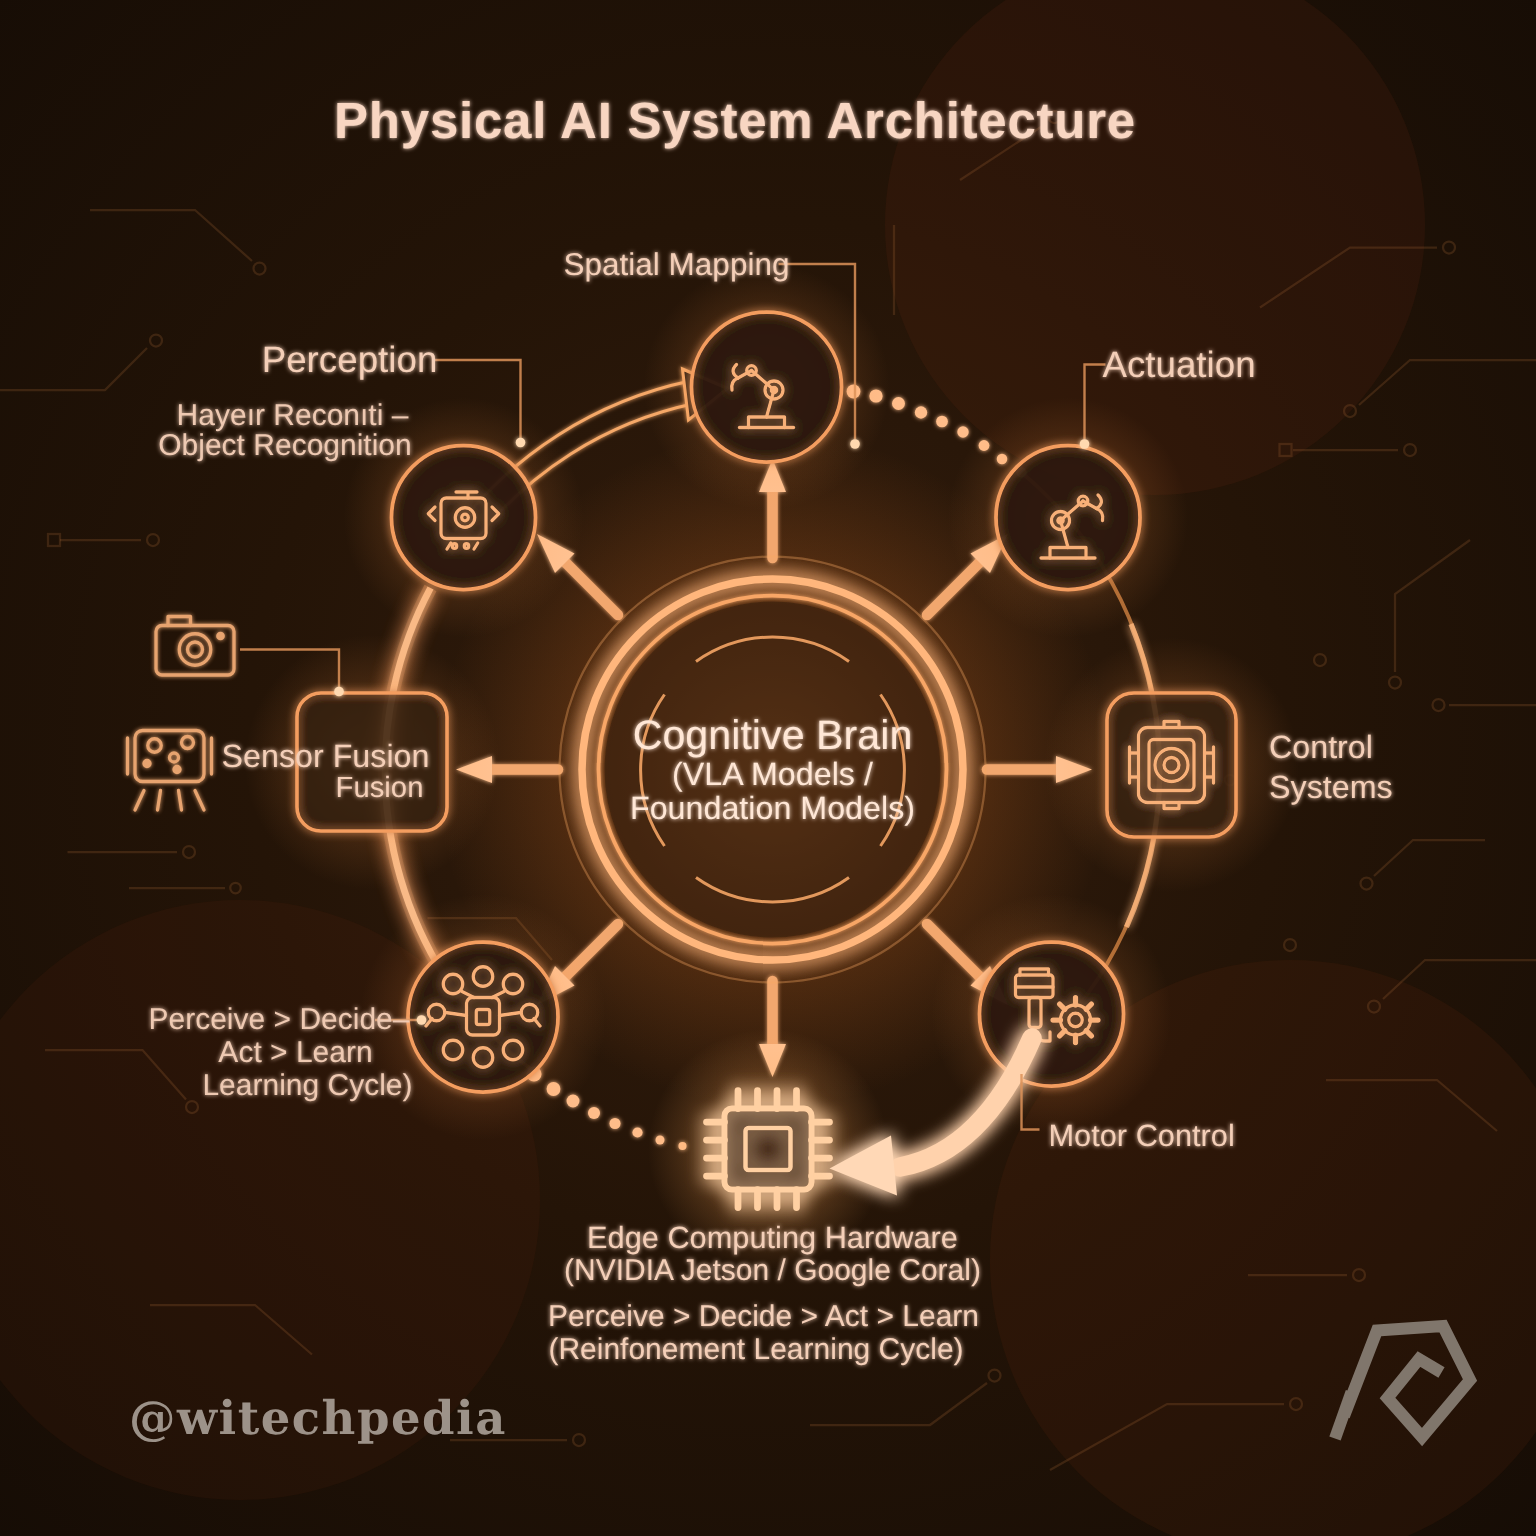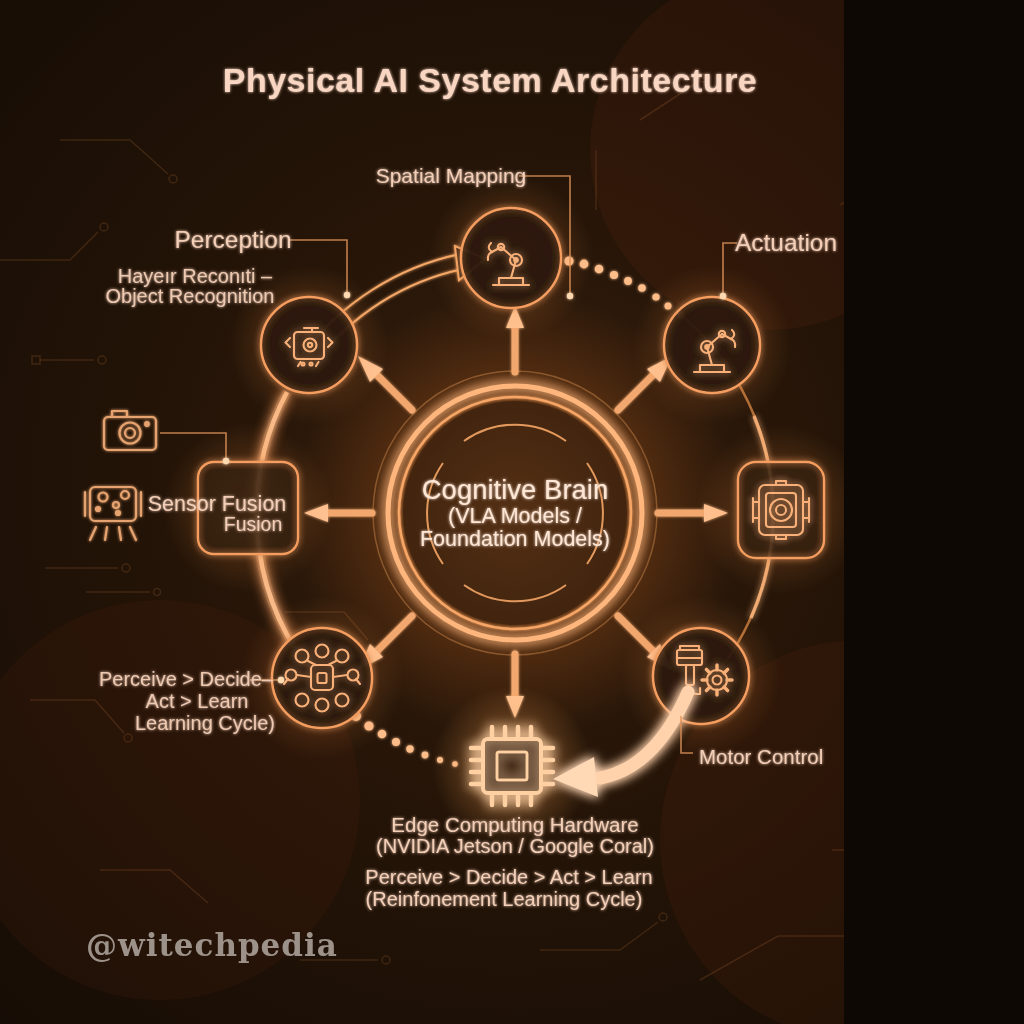--- a/index.html
+++ b/index.html
@@ -1,16 +1,16 @@
 <!DOCTYPE html>
 <html><head>
 <meta charset="utf-8">
 <style>
   html,body{margin:0;padding:0;background:#0e0804;}
-  #stage{width:844px;height:1024px;position:relative;overflow:hidden;}
+  #stage{width:1024px;height:1024px;position:relative;overflow:hidden;}
   svg{display:block;}
   .lbl{font-family:"Liberation Sans",sans-serif;fill:#f4cfb8;}
   .lbl2{font-family:"Liberation Sans",sans-serif;fill:#eec9b2;}
   .brainTxt{font-family:"Liberation Sans",sans-serif;fill:#ffe7d6;}
   .titleTxt{font-family:"Liberation Sans",sans-serif;fill:#f8d6c2;font-weight:bold;letter-spacing:.5px;}
   .wm{font-family:"DejaVu Serif",serif;fill:#b2a9a0;font-weight:bold;letter-spacing:1px;}
   .cc{stroke:#f49d5f;fill:rgba(44,26,13,.78);stroke-width:2.5;}
   .bx{stroke:#f49d5f;fill:rgba(48,28,14,.6);stroke-width:2.4;}
   .icon{stroke:#f8b078;fill:none;stroke-width:2.2;stroke-linecap:round;stroke-linejoin:round;}
   .leader{stroke:#dd9258;stroke-width:1.6;fill:none;opacity:.85;}

